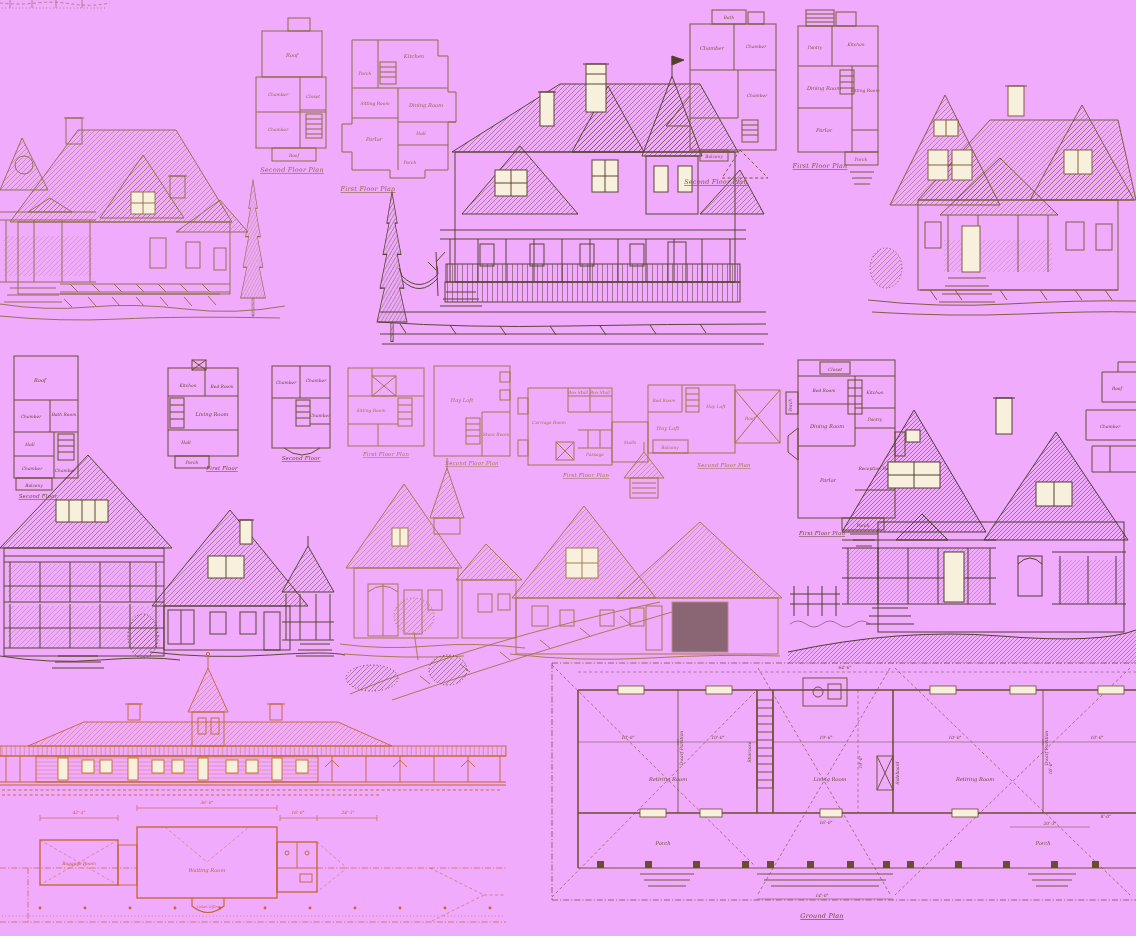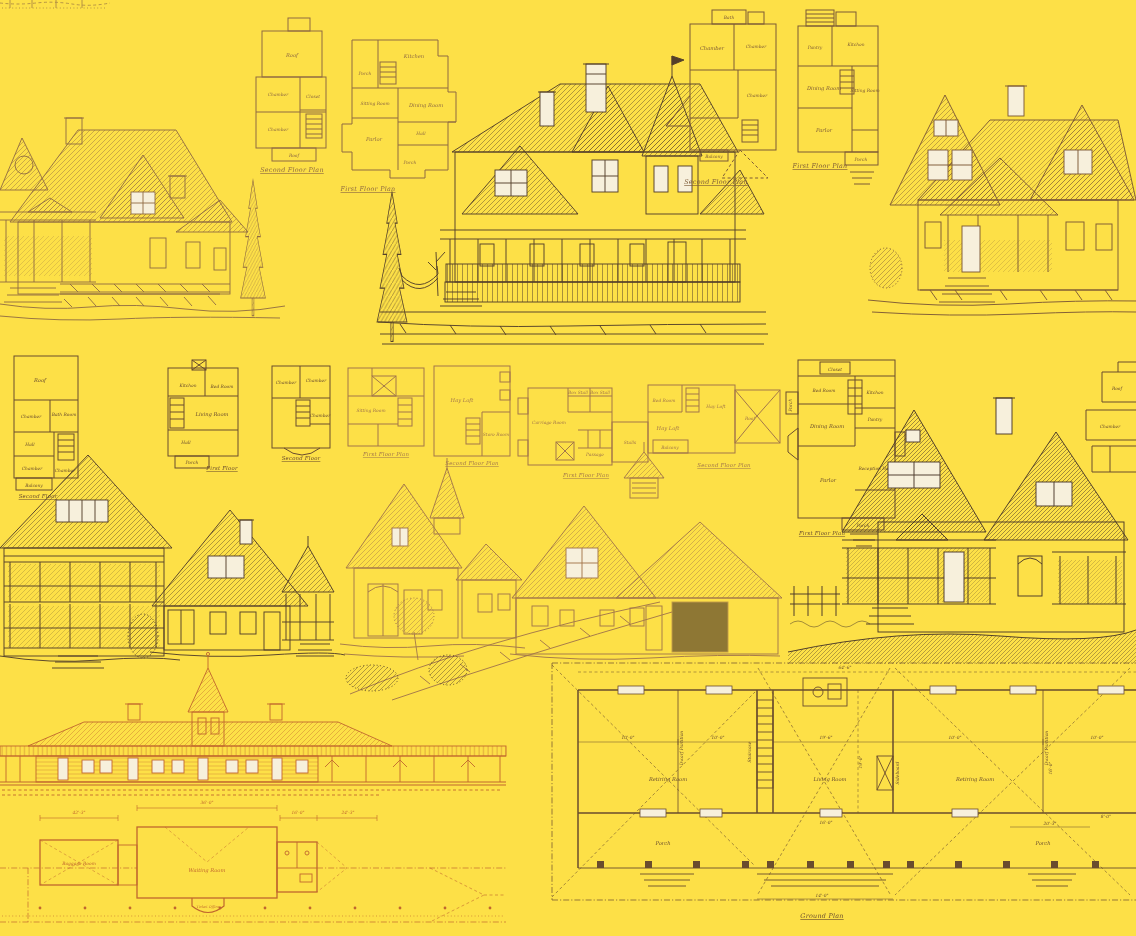--- a/index.html
+++ b/index.html
@@ -1,16 +1,16 @@
 <!DOCTYPE html>
 <html><head>
 <meta charset="utf-8">
 <style>
   html,body{margin:0;padding:0;background:#f7f0dc;}
-  .stage{position:relative;width:1136px;height:936px;background:#fde047;overflow:hidden;}
+  .stage{position:relative;width:1136px;height:936px;background:#f0abfc;overflow:hidden;}
   svg{display:block}
   text{font-family:"DejaVu Serif",serif;font-style:italic;stroke:none !important;}
   .t4{font-size:4.4px}.t5{font-size:5.2px}
   .cap{font-size:6.4px;text-decoration:underline;letter-spacing:.25px}
   .caps{font-size:5.4px;text-decoration:underline;letter-spacing:.2px}
   .mid{text-anchor:middle}
   .fA{fill:#8f6a42}.fC{fill:#7d5a36}.fD{fill:#a3774a}.fE{fill:#c1672e}.fF{fill:#6a4c2e}
   .dsh{stroke-dasharray:3 2.5}.ddt{stroke-dasharray:6 2 1.2 2}.dot{stroke-dasharray:1 2.4}
 </style>
 </head>

